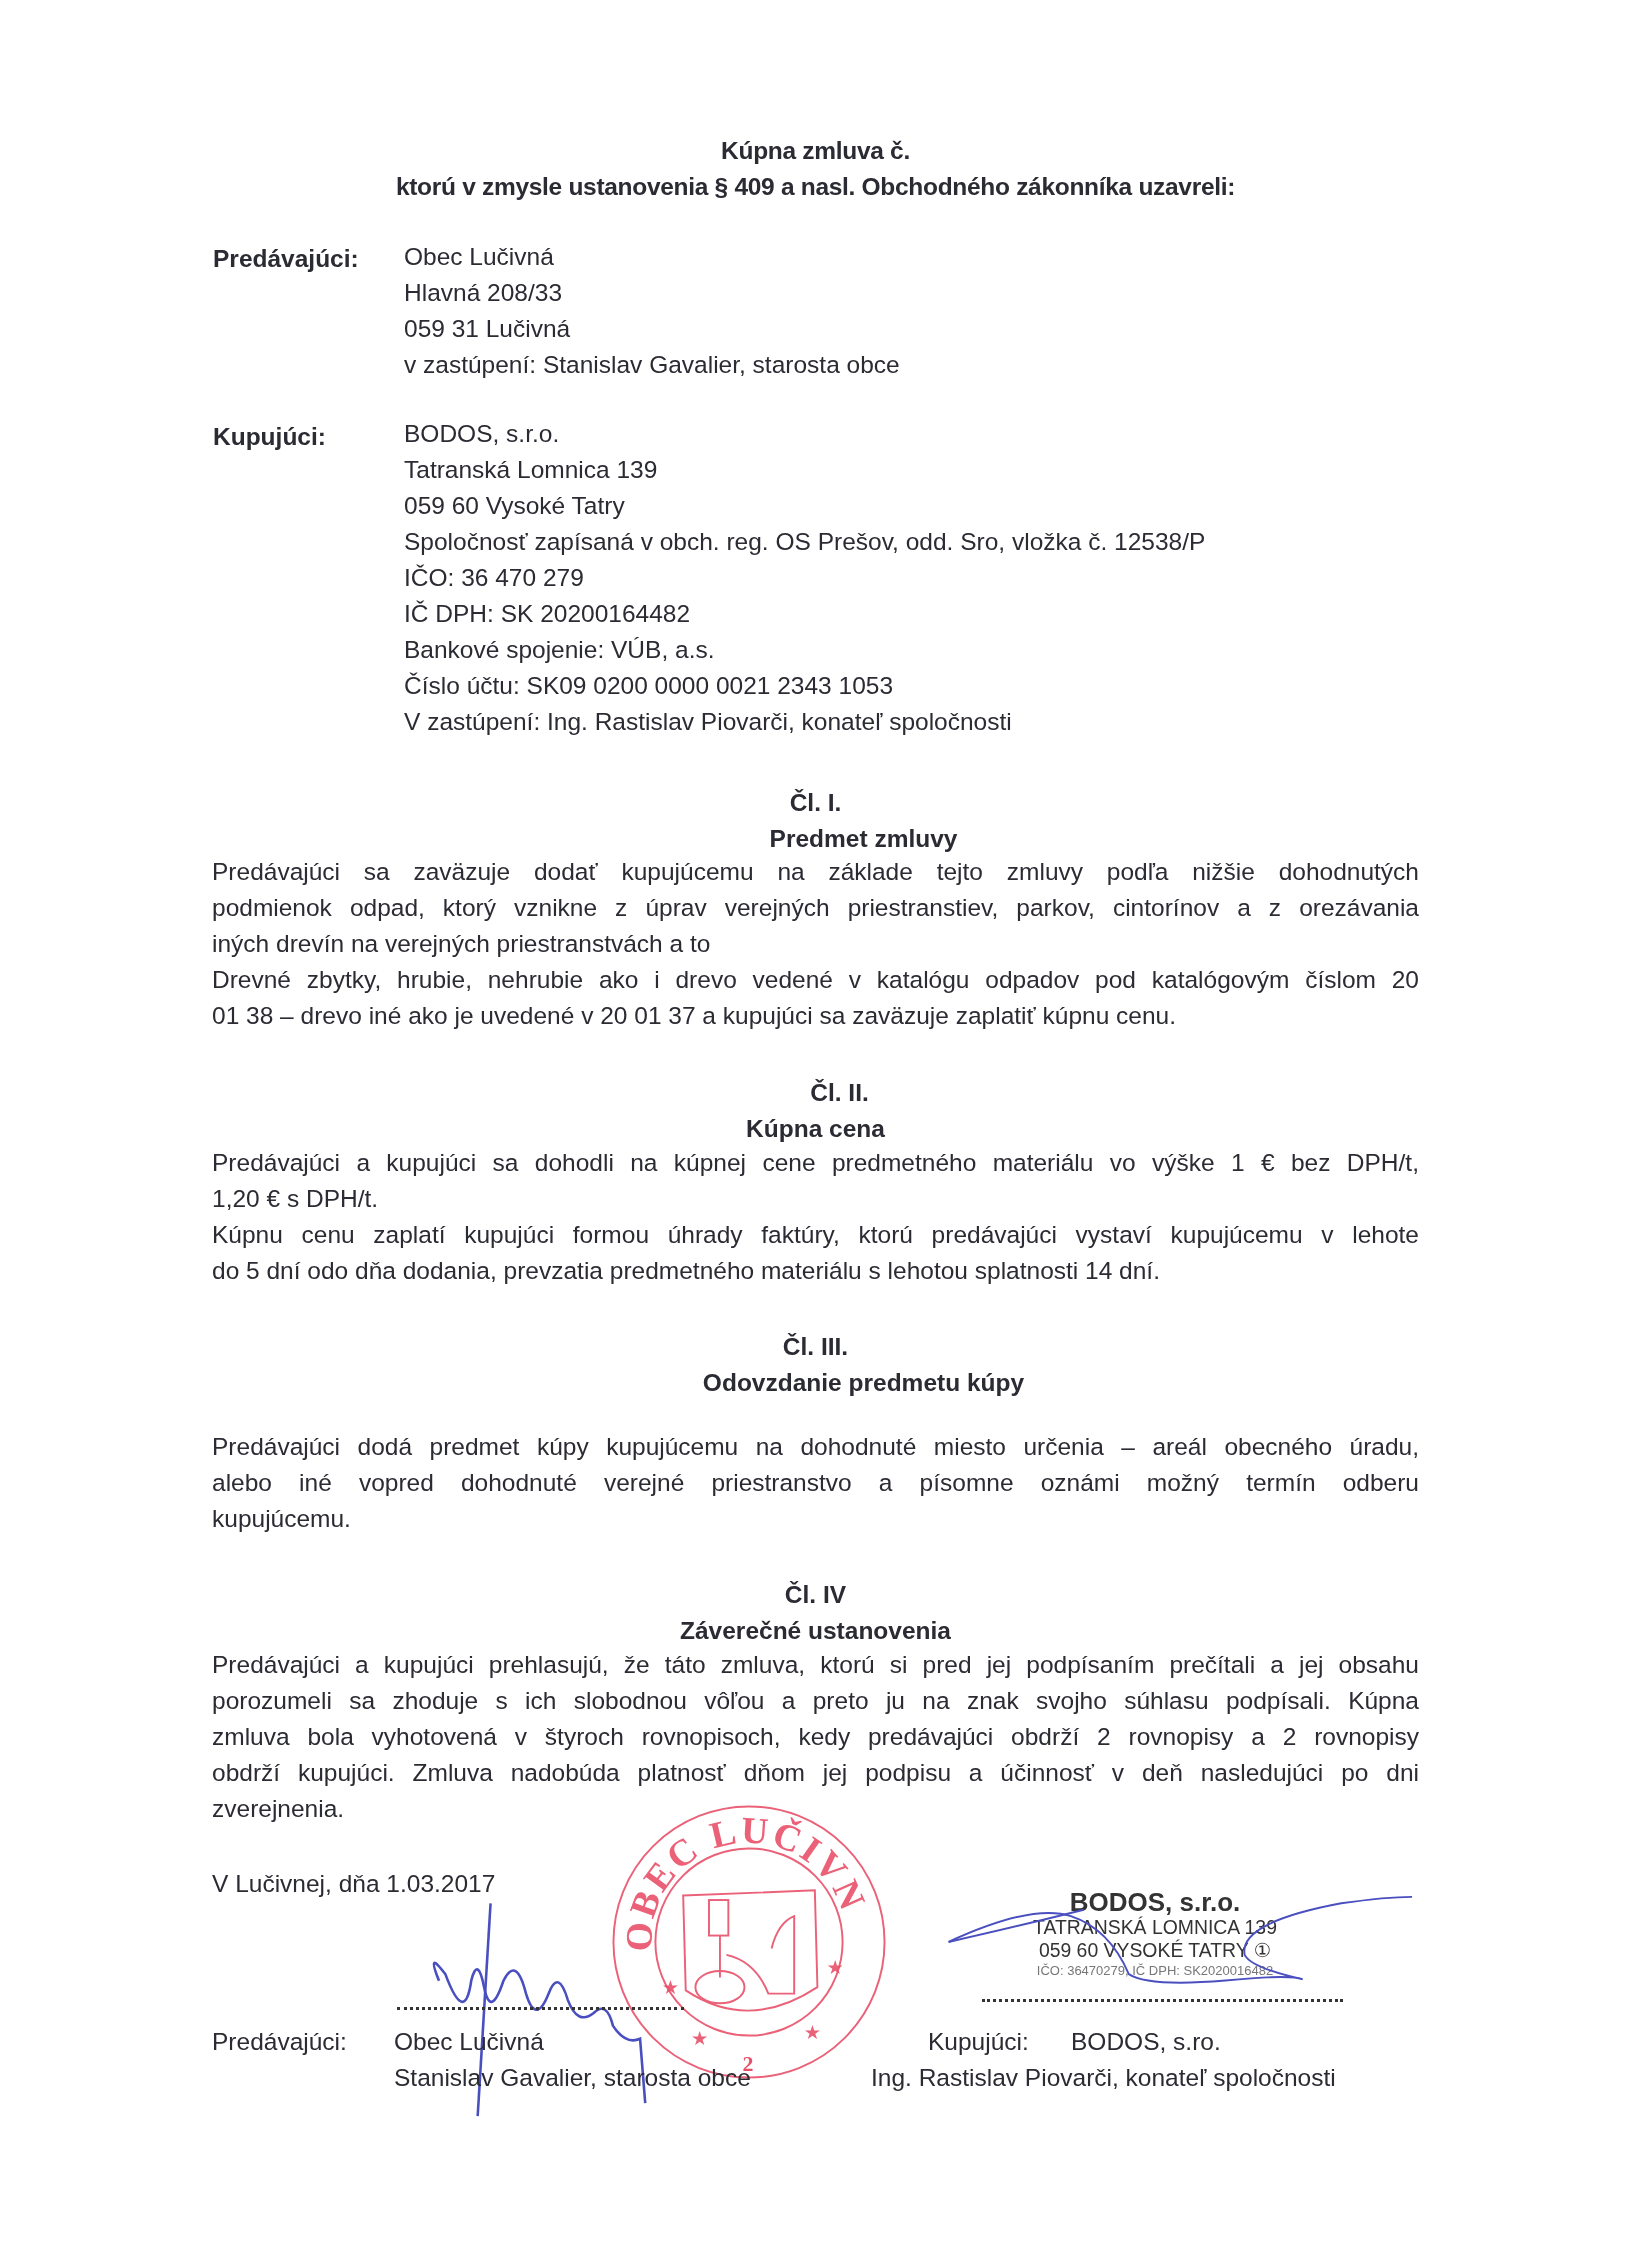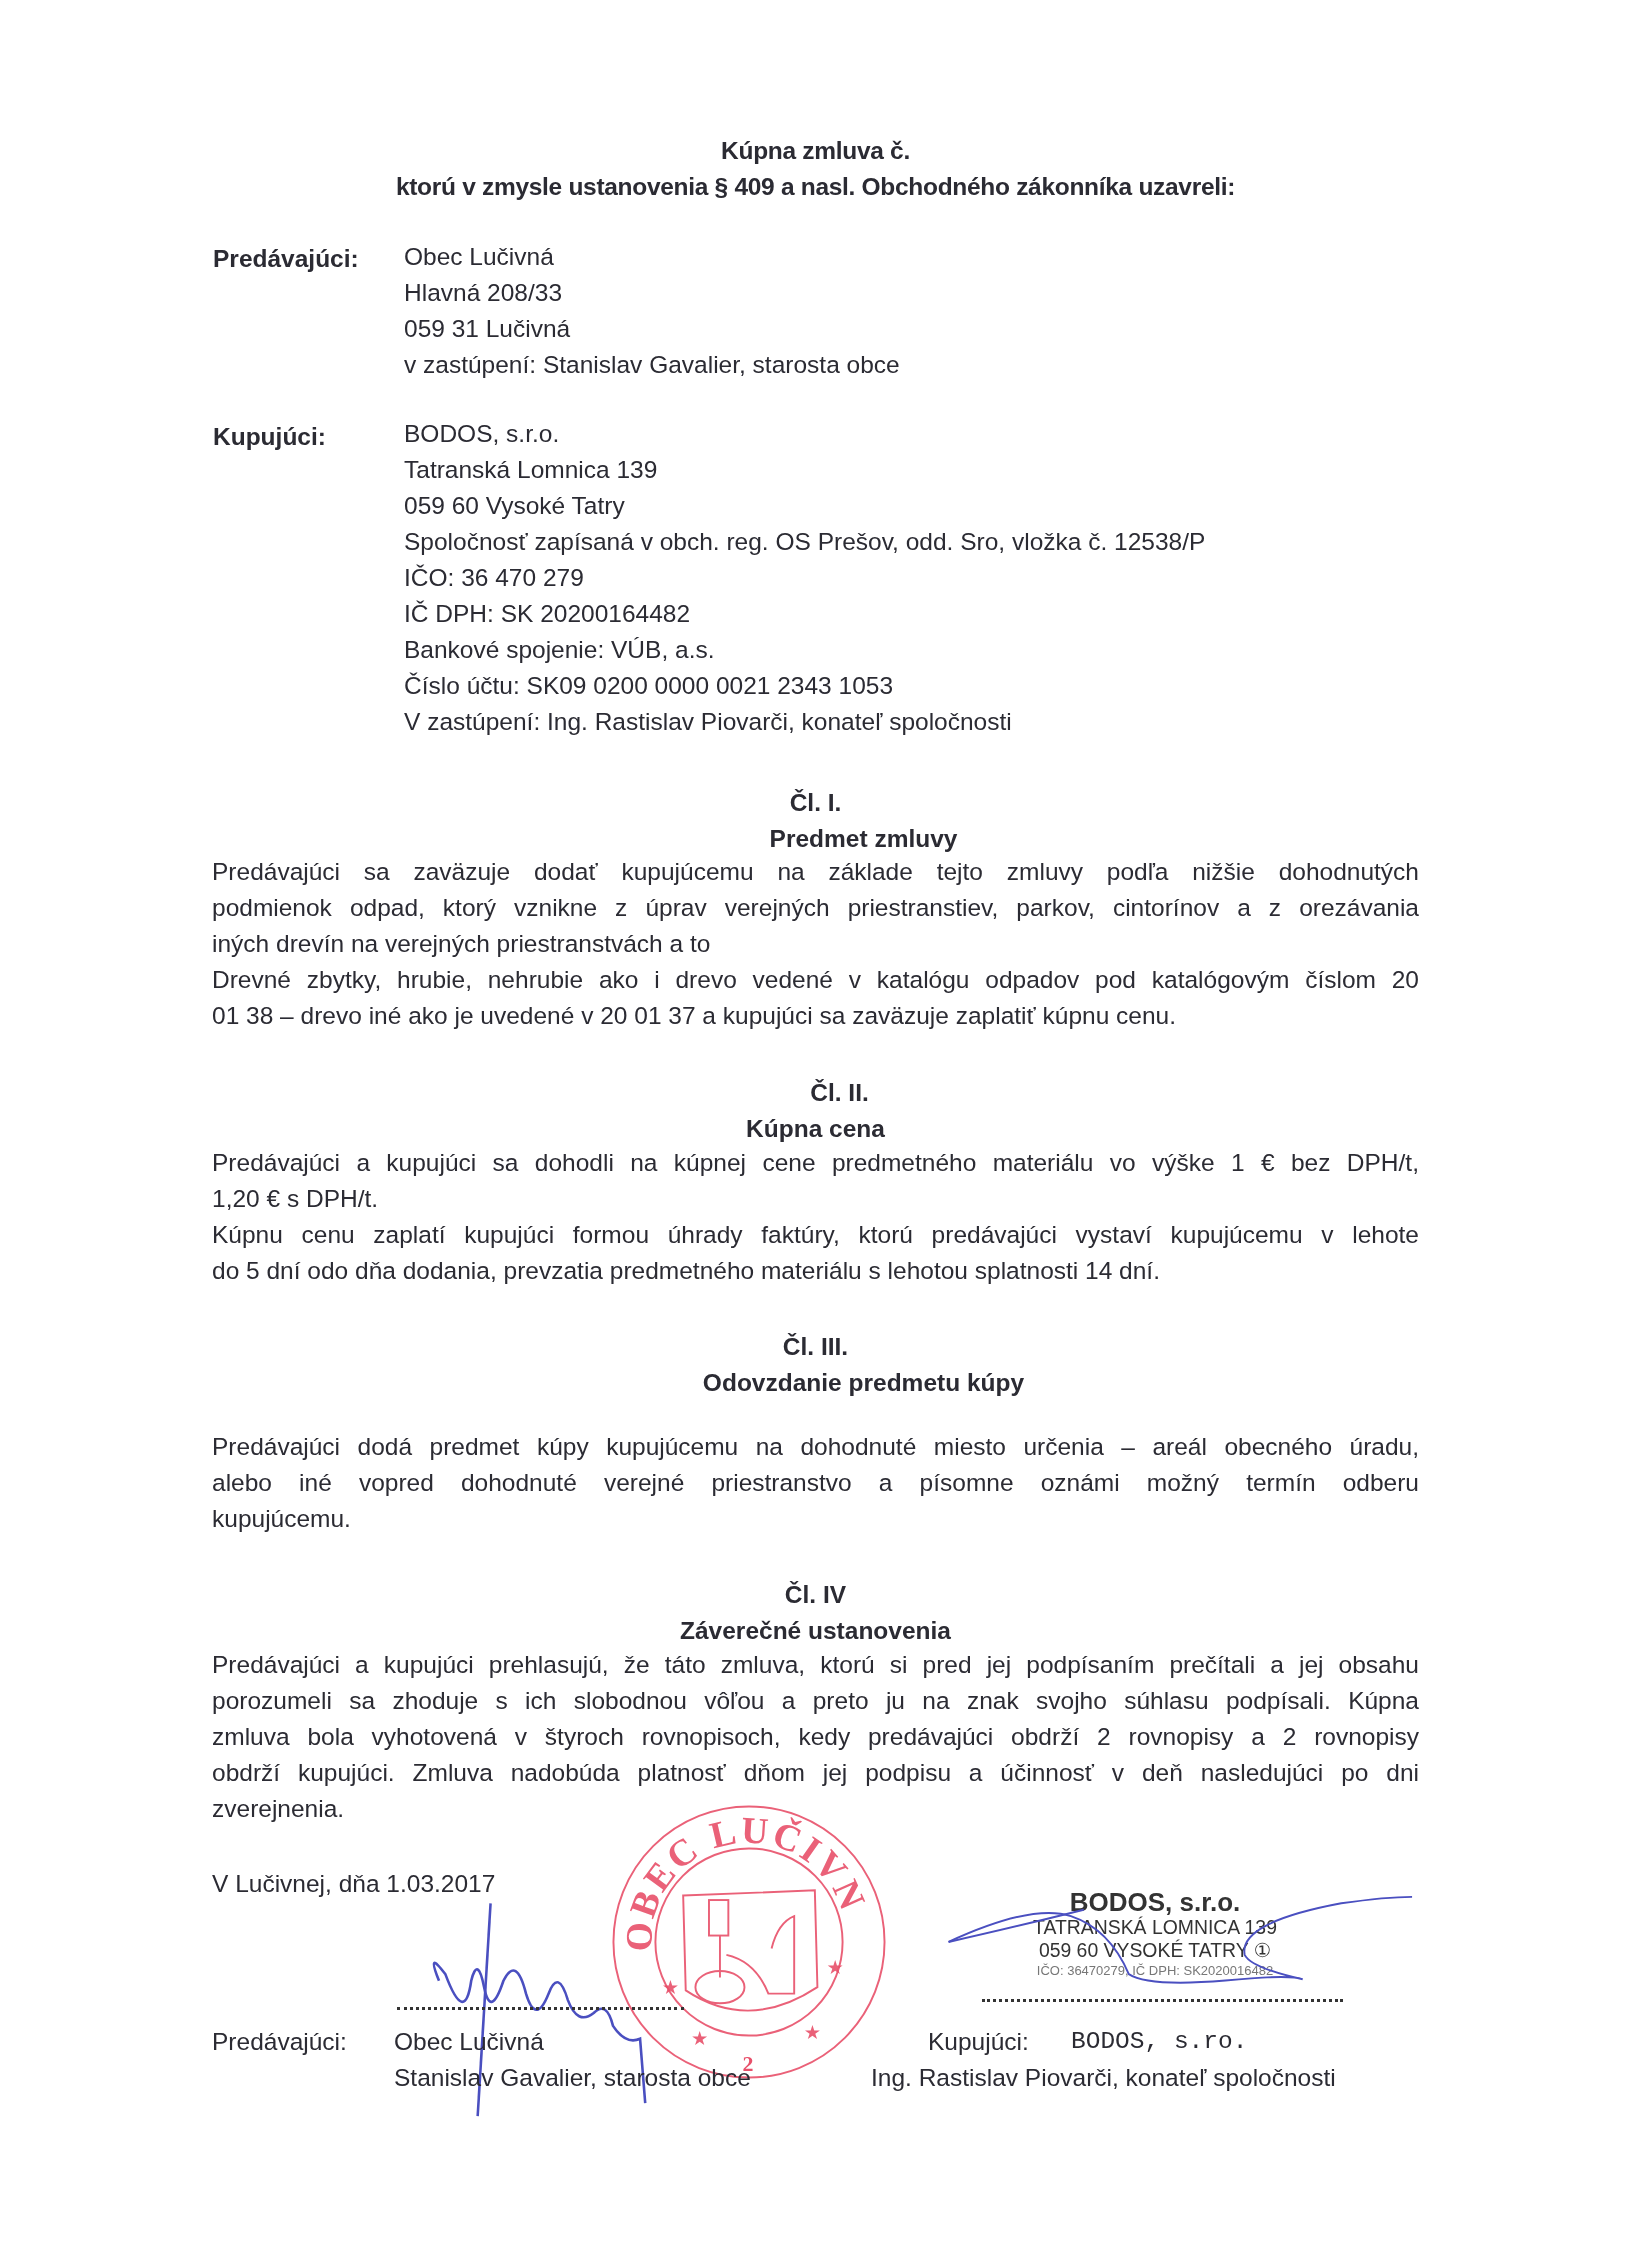--- a/index.html
+++ b/index.html
@@ -133,17 +133,17 @@
     <div style="font-size:13px; line-height:17px; color:#777;">IČO: 36470279, IČ DPH: SK2020016482</div>
   </div>
 
   <svg class="stamp-svg" style="left:903px; top:1884px;" width="516" height="103" viewBox="0 0 800 160">
     <path d="M 70 90 Q 200 30 260 50 Q 320 70 350 140 Q 380 160 500 150 Q 600 140 620 148 Q 540 130 530 110 Q 520 60 680 30 Q 750 20 790 20" stroke="#4a4fc0" stroke-width="3" fill="none"></path>
     <path d="M 70 90 Q 160 70 280 40" stroke="#4a4fc0" stroke-width="3" fill="none"></path>
   </svg>
 
   <div class="dots" style="left:982px; top:1999px; width:361px;"></div>
   <div class="sig-text" style="left:928px; top:2028px;">Kupujúci:</div>
-  <div class="sig-text" style="left:1071px; top:2028px;font-family:Liberation Mono, monospace;">BODOS, s.ro.</div>
+  <div class="sig-text" style="left:1071px; top:2028px;">BODOS, s.ro.</div>
   <div class="sig-text" style="left:871px; top:2064px;">Ing. Rastislav Piovarči, konateľ spoločnosti</div>
 
 </div>
 
 
 </body></html>

